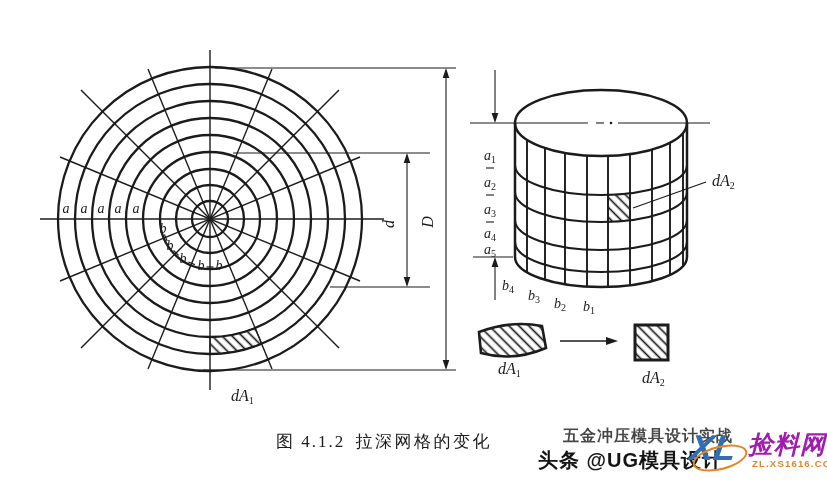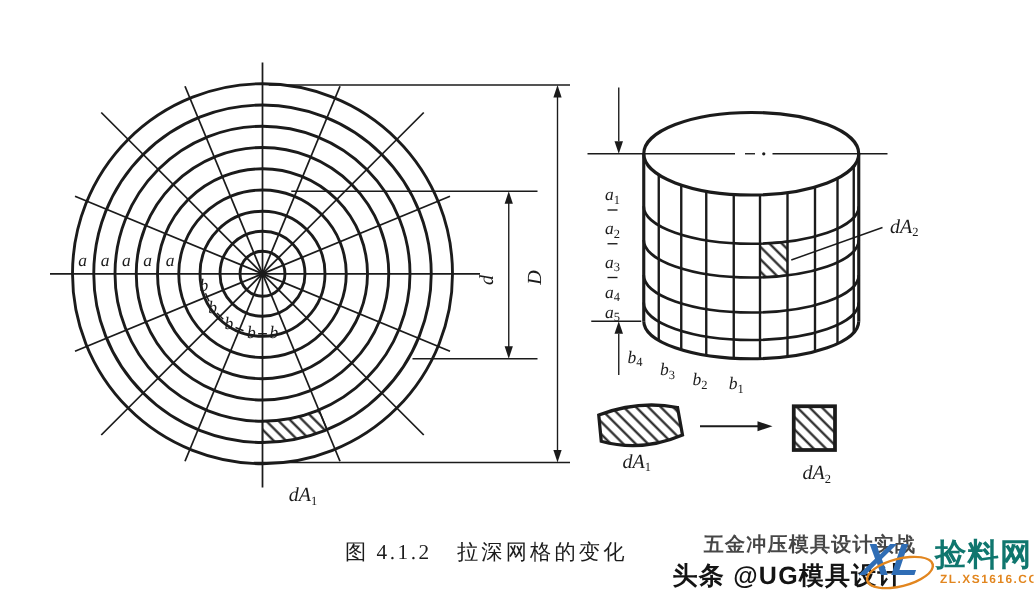--- a/index.html
+++ b/index.html
@@ -2,34 +2,34 @@
 <html><head>
 <meta charset="utf-8">
 <style>
   html,body{margin:0;padding:0;background:#fff;}
   .stage{position:relative;width:827px;height:487px;background:#ffffff;overflow:hidden;
          font-family:"Liberation Sans",sans-serif;}
   .lineart{position:absolute;left:0;top:0;}
   .caption{position:absolute;left:276px;top:430px;font-family:"Liberation Serif","DejaVu Serif",serif;
            font-size:17px;color:#1c1c1c;white-space:nowrap;}
   .caption .figno{letter-spacing:2px;margin-top:47px;}
-  .caption .title{margin-left:16px;letter-spacing:2.5px;}
+  .caption .title{margin-left:6px;letter-spacing:2.5px;}
   .watermark{position:absolute;left:538px;top:424px;width:289px;height:62px;}
   .wm-faint{position:absolute;left:25px;top:2px;font-size:16px;font-weight:bold;color:#000000;
             opacity:.72;letter-spacing:1px;white-space:nowrap;}
   .wm-bold{position:absolute;left:0px;top:23px;font-size:20px;font-weight:bold;color:#141414;
            letter-spacing:1px;white-space:nowrap;text-align:center;}
   .wm-logo{position:absolute;left:150px;top:8px;width:139px;height:52px;}
   .wm-logo .mark{position:absolute;left:2px;top:-2px;font-size:36px;font-weight:bold;font-style:italic;
                  color:#2f6db5;transform:skewX(-8deg);line-height:1;}
   .wm-logo .ellipse{position:absolute;left:4px;top:14px;width:52px;height:20px;border:2px solid #e2861f;
                     border-radius:50%;transform:rotate(-14deg);}
-  .wm-logo .name{position:absolute;left:60px;top:-3px;font-size:25px;font-weight:bold;color:#0f766e;
+  .wm-logo .name{position:absolute;left:60px;top:-3px;font-size:25px;font-weight:bold;color:#a21caf;
                  letter-spacing:1px;line-height:1.2;white-space:nowrap;
-                 text-shadow:-1px -1px 0 #fff,1px -1px 0 #fff,-1px 1px 0 #fff,1px 1px 0 #fff;}
+                 text-shadow:-1px -1px 0 #fff,1px -1px 0 #fff,-1px 1px 0 #fff,1px 1px 0 #fff;font-style:italic;}
   .wm-logo .domain{position:absolute;left:64px;top:26px;font-size:9.5px;font-weight:bold;color:#e2861f;
                    letter-spacing:1.2px;white-space:nowrap;}
   text{fill:#1b1b1b;}
   .lbl{font-family:"Liberation Serif","DejaVu Serif",serif;font-style:italic;font-size:14px;}
   .dlbl{font-family:"Liberation Serif","DejaVu Serif",serif;font-style:italic;font-size:16px;}
   .sub{font-size:10px;font-style:normal;}
 </style>
 </head>
 <body>
 

